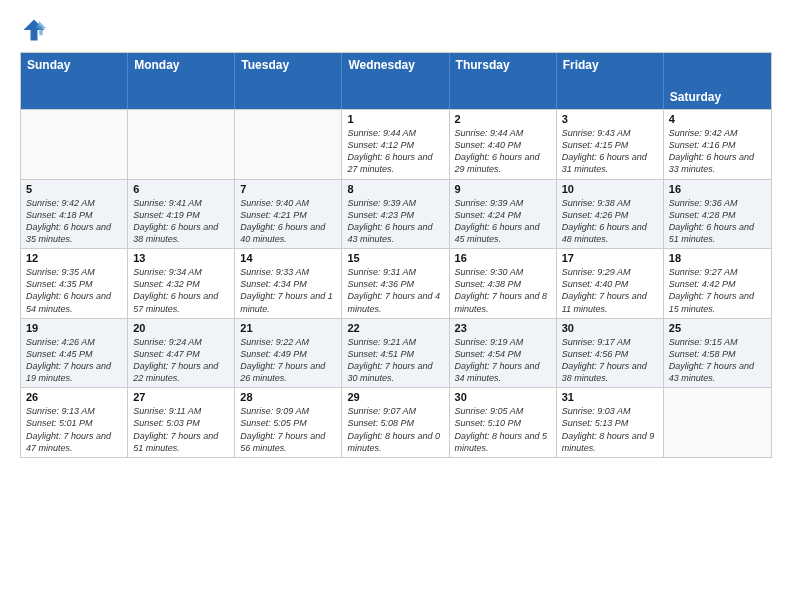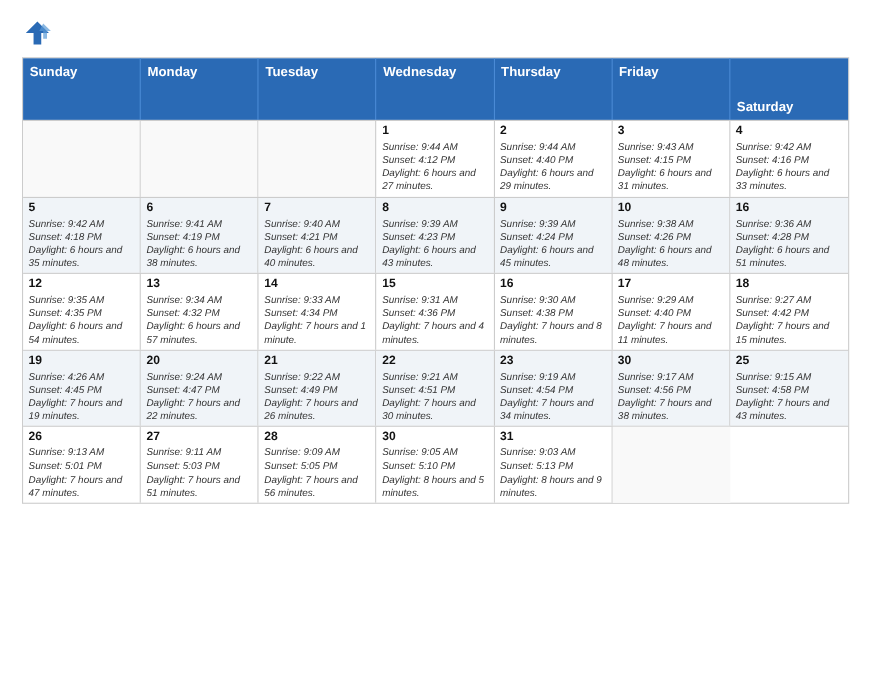--- a/index.html
+++ b/index.html
@@ -321,20 +321,26 @@
 Sunset: 5:03 PM
 Daylight: 7 hours and 51 minutes.</div>
           </div>
           <div class="cal-cell">
             <div class="day-num">28</div>
             <div class="cell-text">Sunrise: 9:09 AM
 Sunset: 5:05 PM
 Daylight: 7 hours and 56 minutes.</div>
           </div>
           <div class="cal-cell">
+            <div class="day-num">29</div>
+            <div class="cell-text">Sunrise: 9:07 AM
+Sunset: 5:08 PM
+Daylight: 8 hours and 0 minutes.</div>
+          </div>
+          <div class="cal-cell">
             <div class="day-num">30</div>
             <div class="cell-text">Sunrise: 9:05 AM
 Sunset: 5:10 PM
 Daylight: 8 hours and 5 minutes.</div>
           </div>
           <div class="cal-cell">
             <div class="day-num">31</div>
             <div class="cell-text">Sunrise: 9:03 AM
 Sunset: 5:13 PM
 Daylight: 8 hours and 9 minutes.</div>

